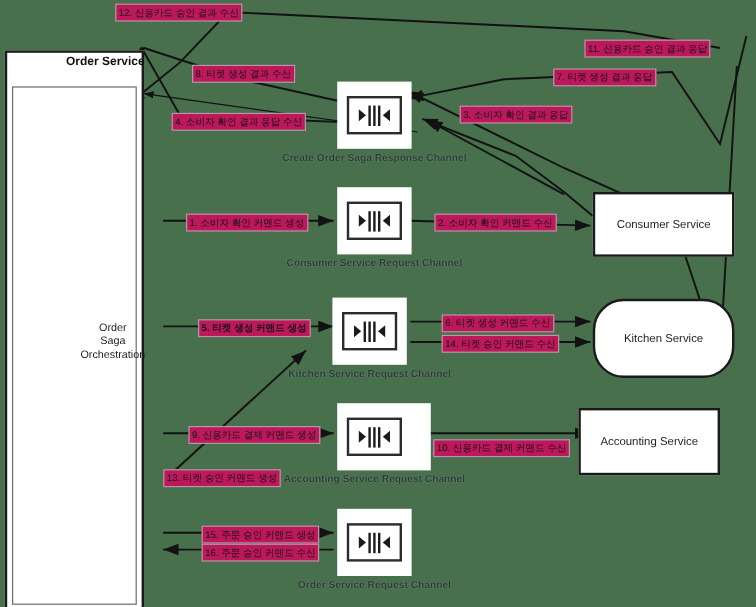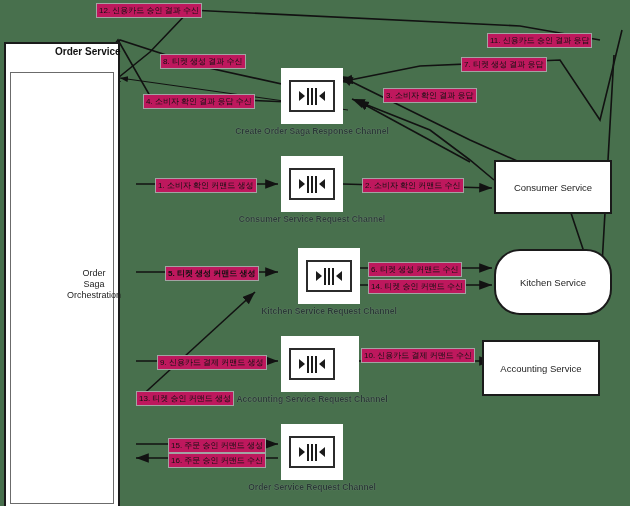--- a/index.html
+++ b/index.html
@@ -220,21 +220,21 @@
     <div class="channel-icon">
       <span class="tri-r"></span>
       <span class="bar"></span>
       <span class="bar"></span>
       <span class="bar"></span>
       <span class="tri-l"></span>
     </div>
     <div class="channel-caption">Consumer Service Request Channel</div>
   </div>
 
-  <div class="channel" style="left:298px; top:248px;">
+  <div class="channel" style="left:277px; top:248px;">
     <div class="channel-icon">
       <span class="tri-r"></span>
       <span class="bar"></span>
       <span class="bar"></span>
       <span class="bar"></span>
       <span class="tri-l"></span>
     </div>
     <div class="channel-caption">Kitchen Service Request Channel</div>
   </div>
 
@@ -269,19 +269,19 @@
   <div class="msg" style="left:383px; top:88px;">3. 소비자 확인 결과 응답</div>
 
   <div class="msg" style="left:155px; top:178px;">1. 소비자 확인 커맨드 생성</div>
   <div class="msg" style="left:362px; top:178px;">2. 소비자 확인 커맨드 수신</div>
 
   <div class="msg" style="left:165px; top:266px;font-weight:bold;">5. 티켓 생성 커맨드 생성</div>
   <div class="msg" style="left:368px; top:262px;">6. 티켓 생성 커맨드 수신</div>
   <div class="msg" style="left:368px; top:279px;">14. 티켓 승인 커맨드 수신</div>
 
   <div class="msg" style="left:157px; top:355px;">9. 신용카드 결제 커맨드 생성</div>
-  <div class="msg" style="left:361px; top:348px;">10. 신용카드 결제 커맨드 수신</div>
+  <div class="msg" style="left:361px; top:366px;">10. 신용카드 결제 커맨드 수신</div>
   <div class="msg" style="left:136px; top:391px;">13. 티켓 승인 커맨드 생성</div>
 
   <div class="msg" style="left:168px; top:438px;">15. 주문 승인 커맨드 생성</div>
   <div class="msg" style="left:168px; top:453px;">16. 주문 승인 커맨드 수신</div>
 
 </div>
 
 </body></html>

